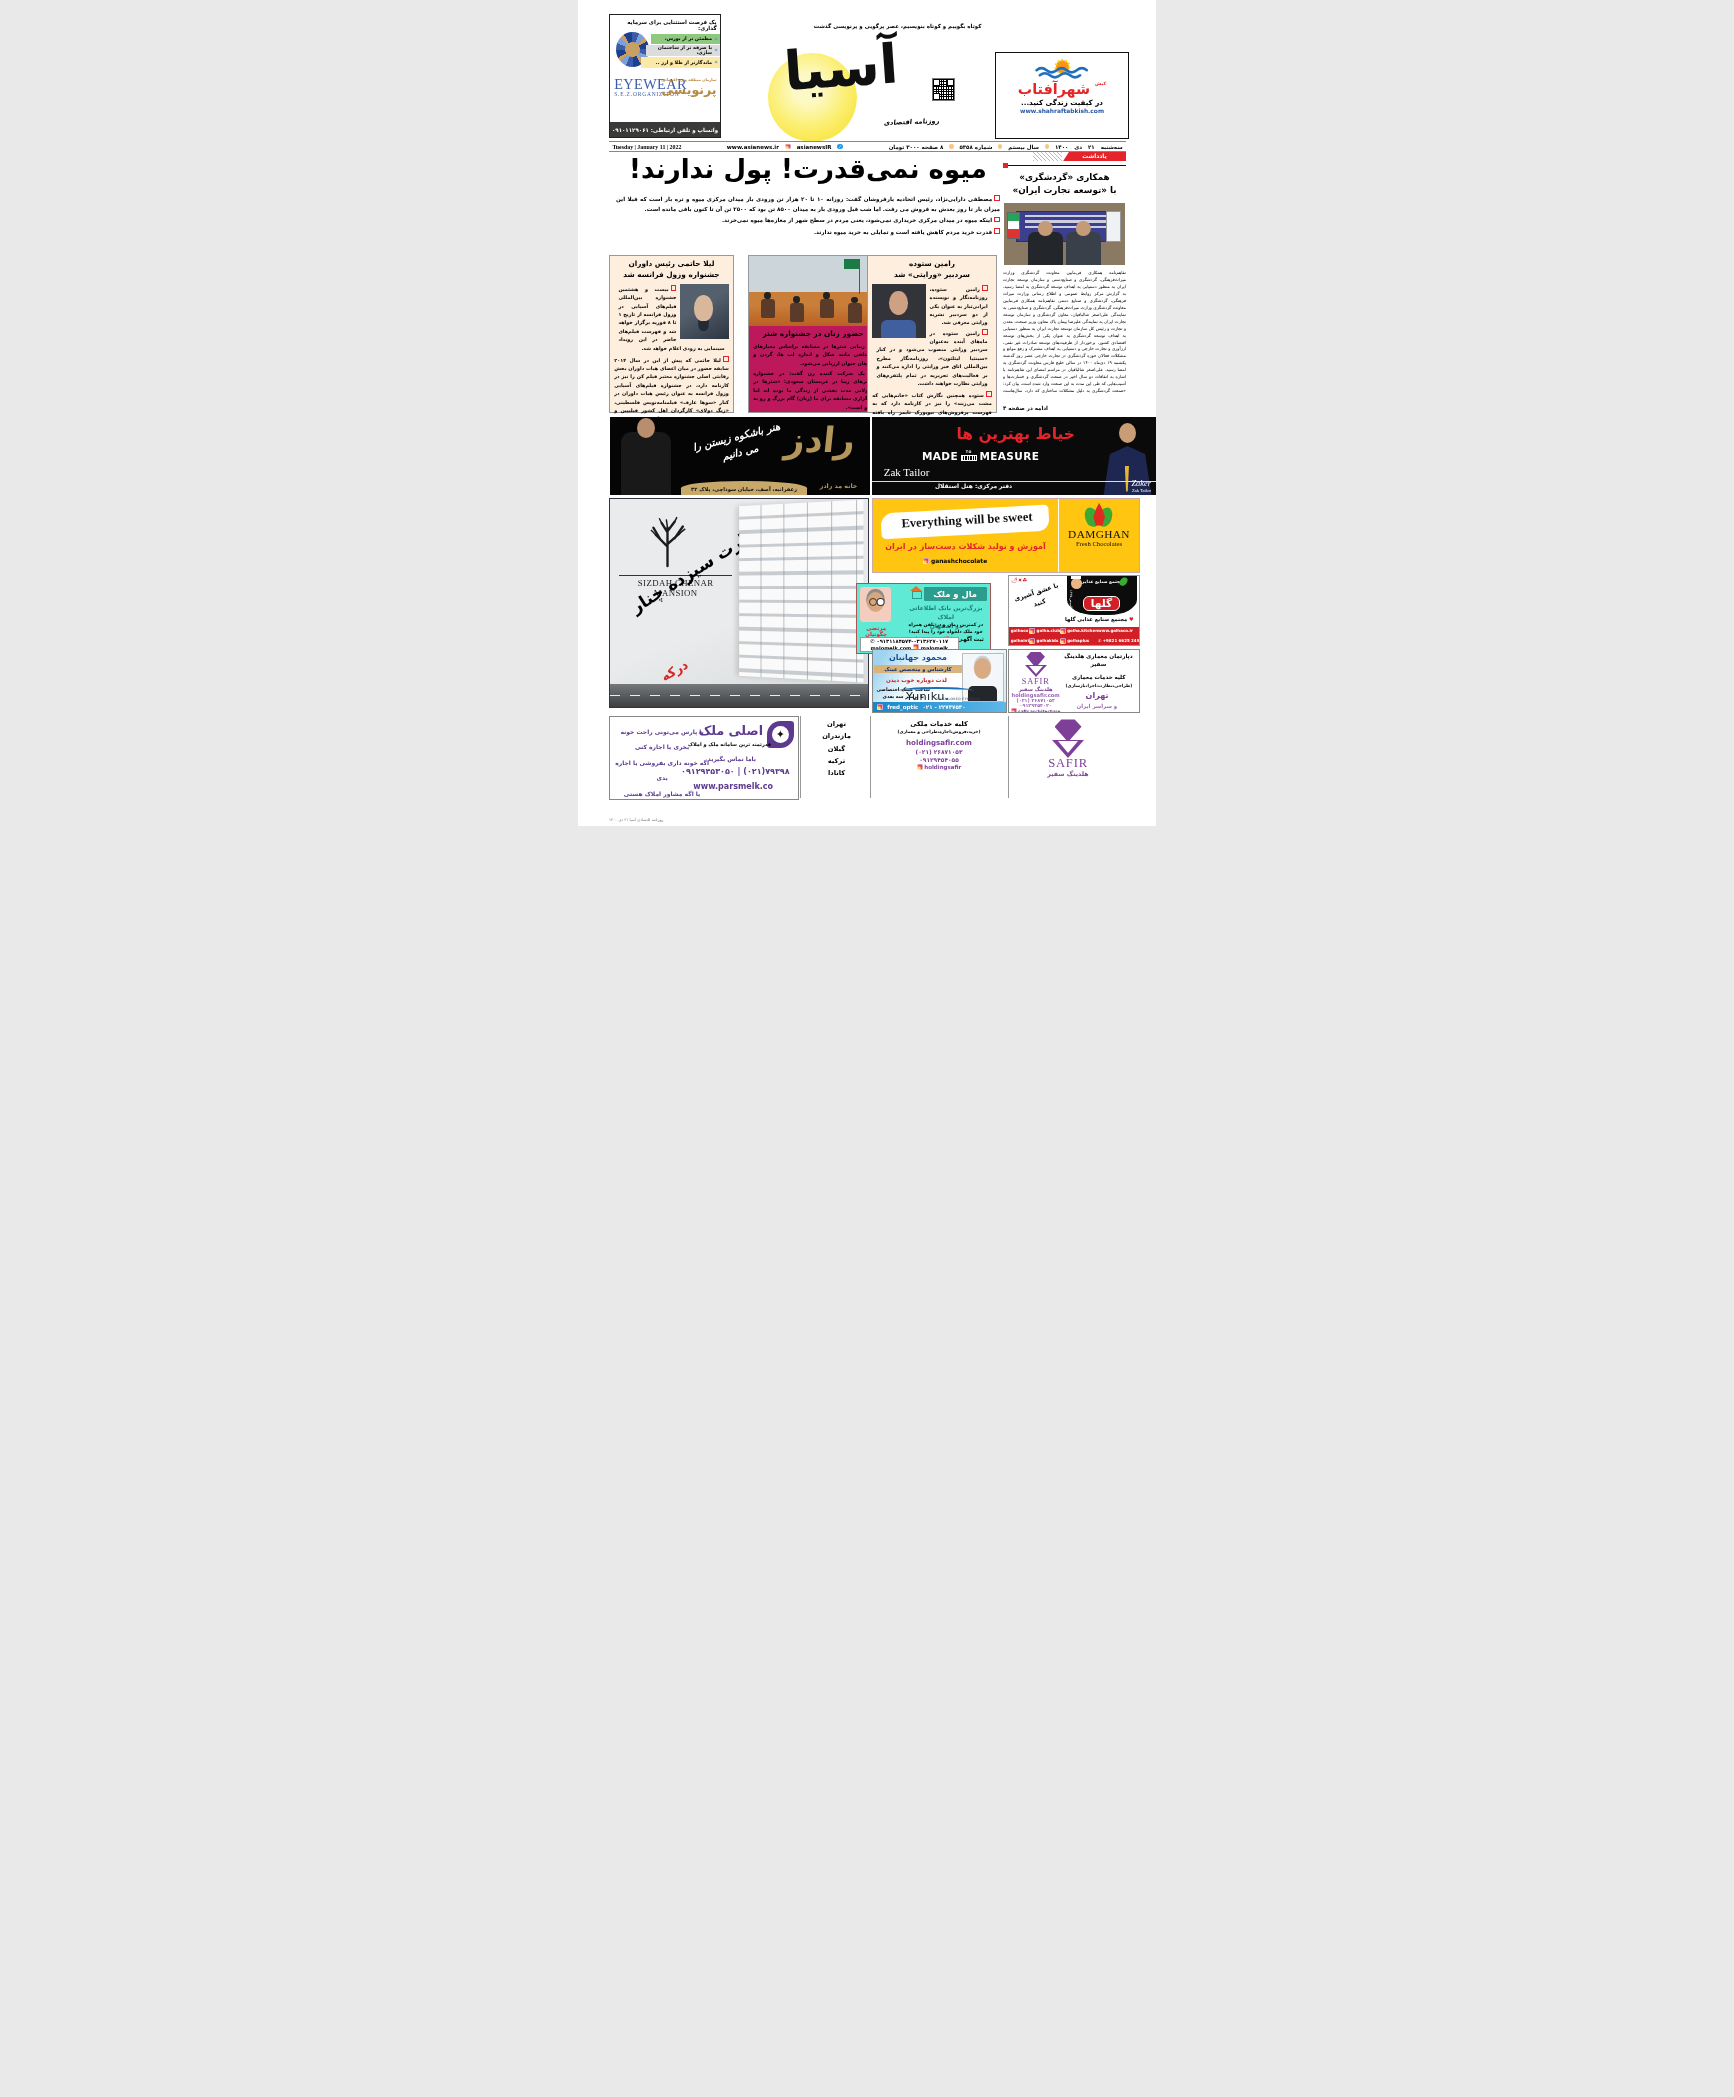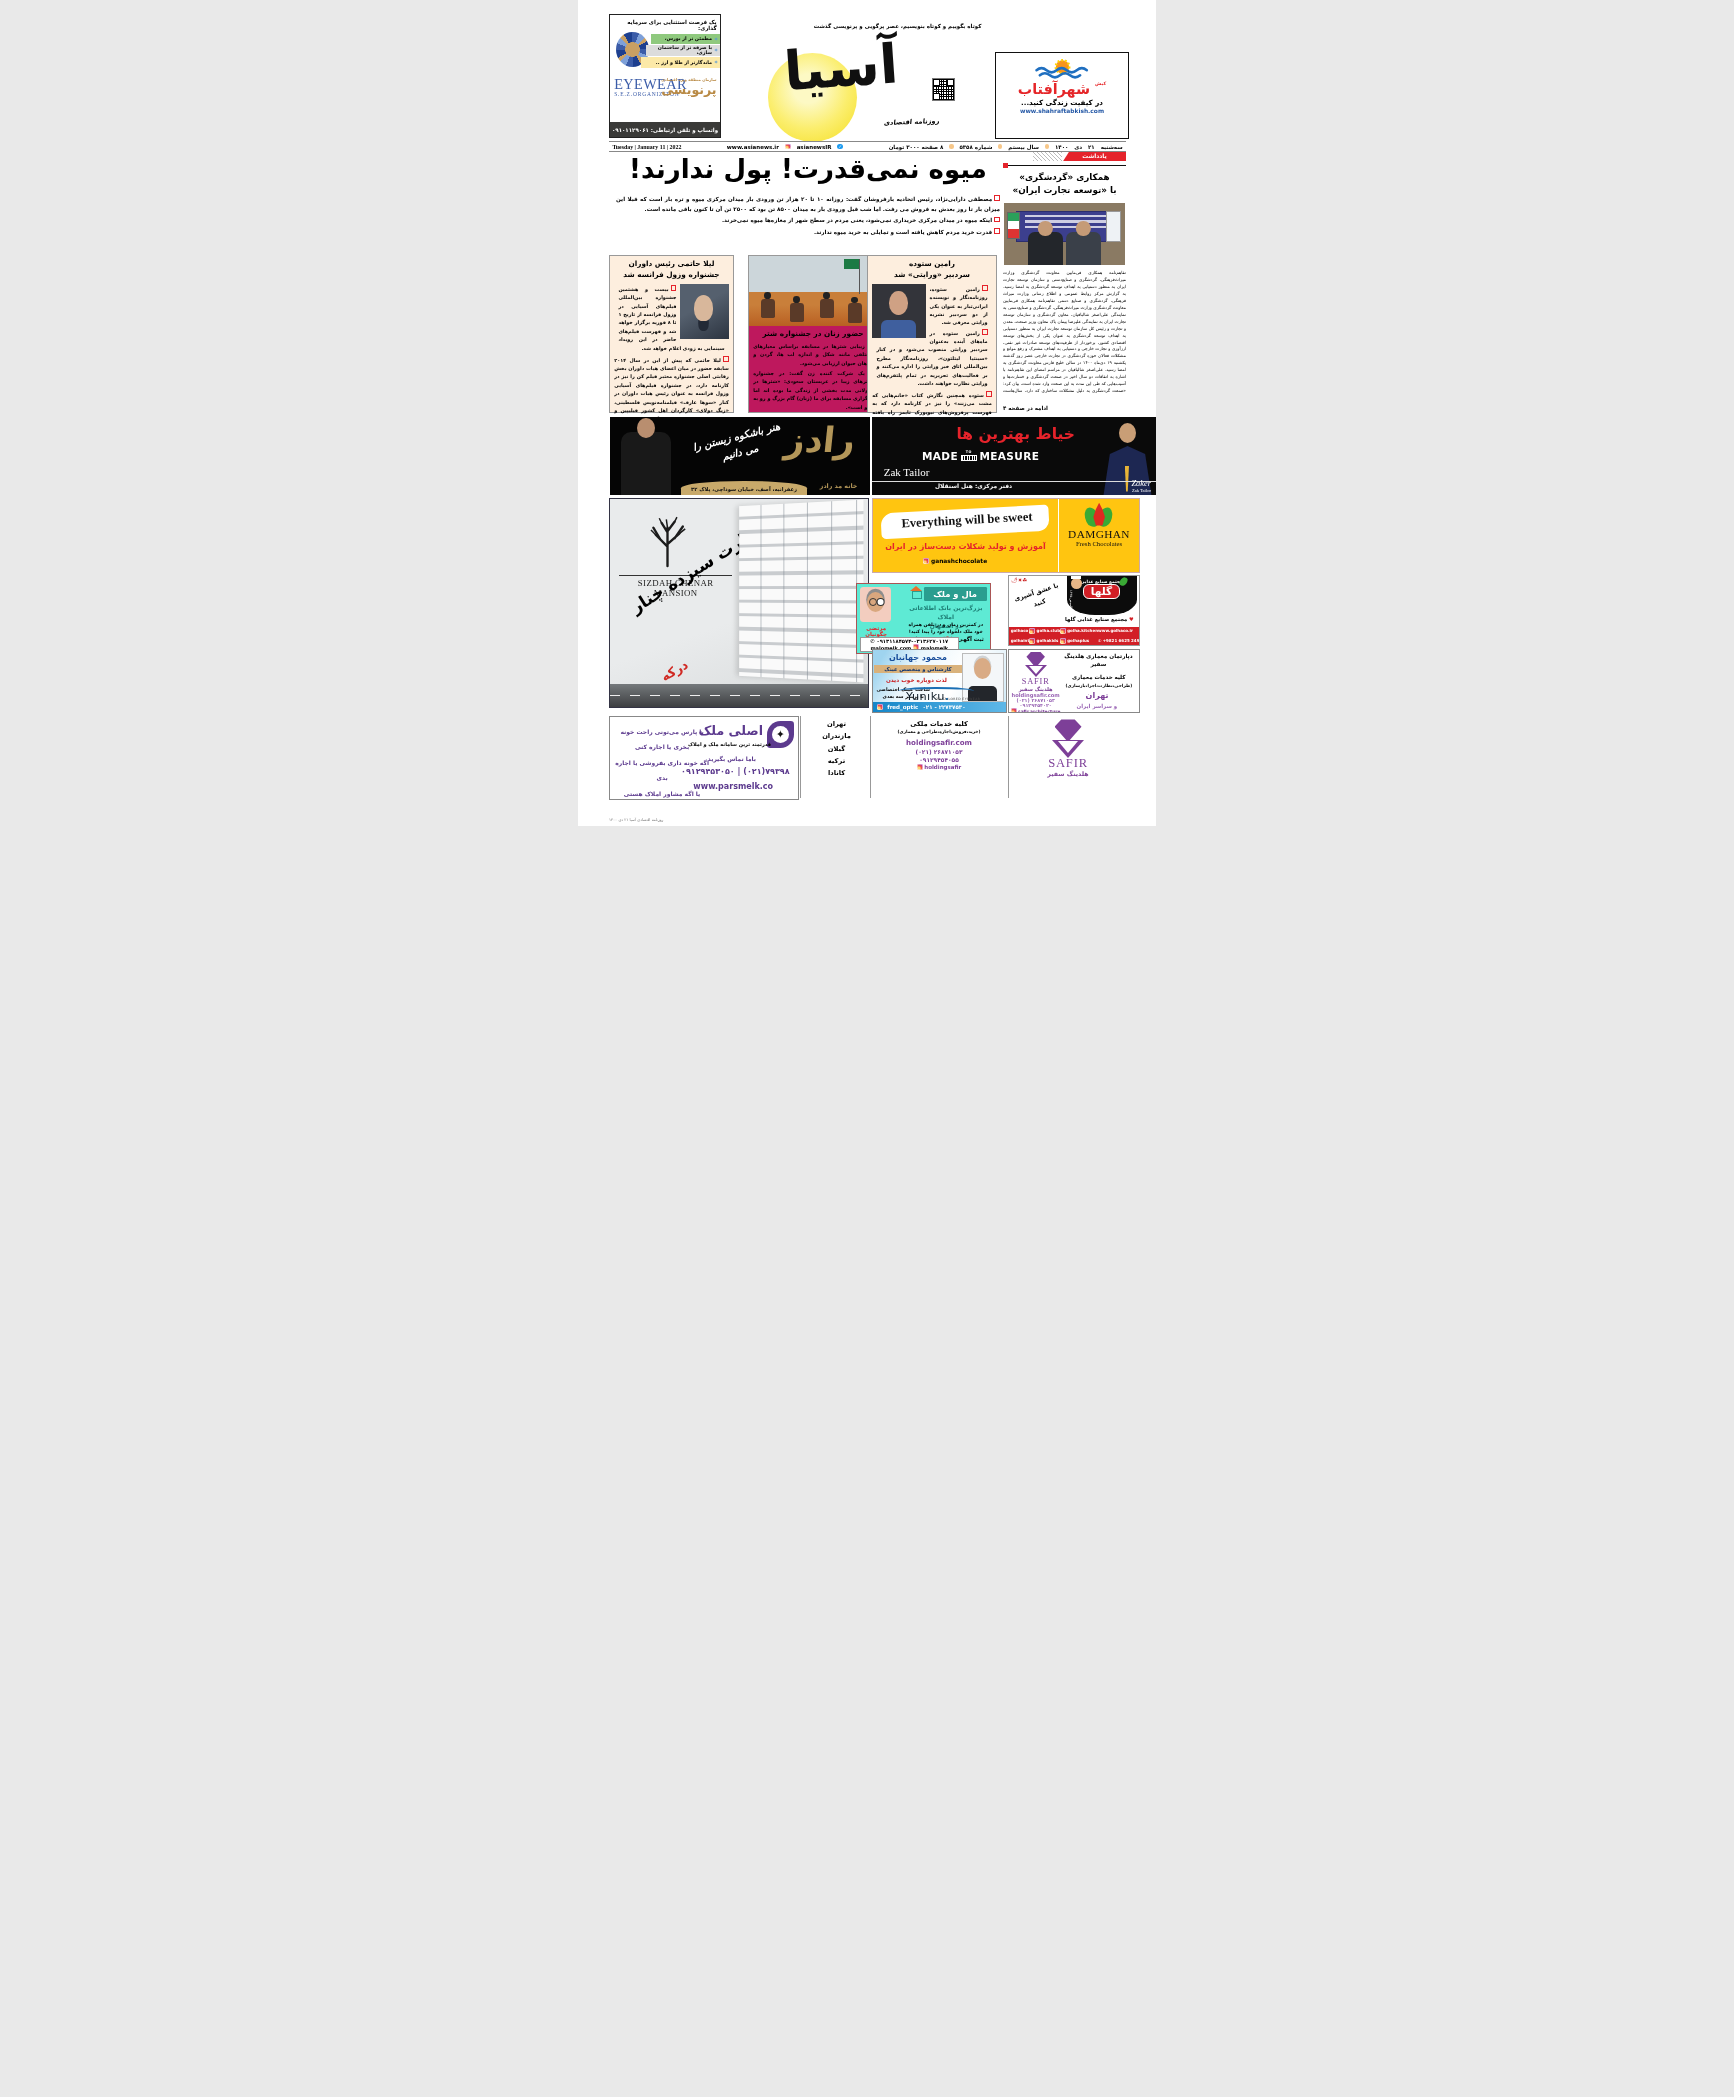--- a/index.html
+++ b/index.html
@@ -183,21 +183,21 @@
   #mm-nm{position:absolute;left:1.7px;top:41px;width:35px;text-align:center;color:#e5232b;font-size:5.5px;font-weight:900;direction:rtl;}
   
   #golha{left:430px;top:575px;width:132px;height:71px;background:#fff;border:0.6px solid #999;box-sizing:border-box;overflow:hidden;}
   #gl-cal{position:absolute;left:4.2px;top:11px;width:50px;font-size:6.3px;font-weight:bold;direction:rtl;
     transform:rotate(-18deg);text-align:center;line-height:1.7;}
   #gl-spice{position:absolute;left:1.7px;top:0.8px;font-size:5.5px;color:#c22;}
   #gl-panel{position:absolute;right:2.5px;top:0;width:70px;height:39px;background:#0c0c0c;border-radius:0 0 40% 40%;text-align:center;color:#fff;}
   #gl-panel .top{font-size:4.4px;font-weight:bold;direction:rtl;margin-top:2.5px;}
   #gl-chef{position:absolute;left:4.2px;top:1.7px;width:11px;height:11px;border-radius:50%;background:#e9b787;}
   #gl-chef:before{content:"";position:absolute;left:0.8px;top:-3.4px;width:9.2px;height:5px;background:#fff;border-radius:2.5px 2.5px 0 0;}
-  #gl-brand{display:inline-block;margin-top:0;background:#d21f26;color:#fff;font-size:10.5px;font-weight:900;
+  #gl-brand{display:inline-block;margin-top:12px;background:#d21f26;color:#fff;font-size:10.5px;font-weight:900;
     padding:0.8px 6.7px;border-radius:5.9px;border:1.3px solid #fff;}
   #gl-est{position:absolute;left:2.5px;top:14.3px;font-size:3.4px;color:#fff;writing-mode:vertical-rl;}
   #gl-leaf{position:absolute;right:10px;top:0.8px;width:6.7px;height:9.2px;background:#3aaa35;border-radius:60% 40% 60% 40%;transform:rotate(24deg);}
   #gl-cap{position:absolute;right:4.2px;top:40px;width:71px;text-align:center;font-size:5.2px;font-weight:900;direction:rtl;}
   #gl-cap .hrt{color:#d21f26;}
   #gl-red{position:absolute;left:0;bottom:0;width:100%;height:18.5px;background:#d21f26;color:#fff;
     font-size:4px;font-weight:bold;display:grid;grid-template-columns:1fr 1.15fr 1.25fr 1.6fr;align-items:center;
     direction:ltr;padding:0 1.7px;box-sizing:border-box;row-gap:0.8px;}
   #gl-red span{display:flex;align-items:center;gap:1.3px;white-space:nowrap;}
   

